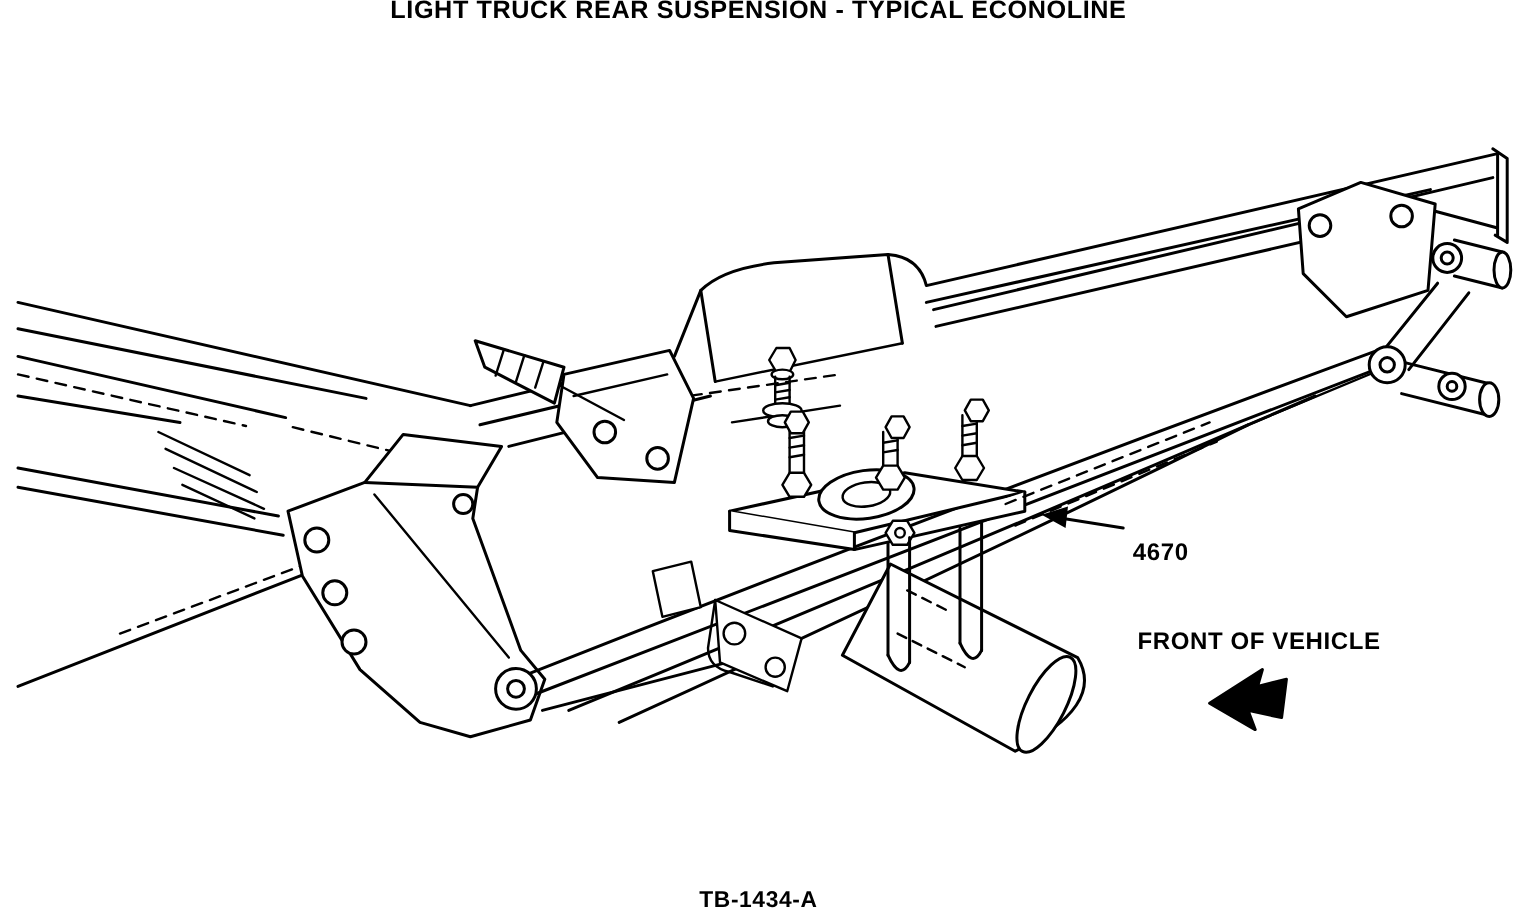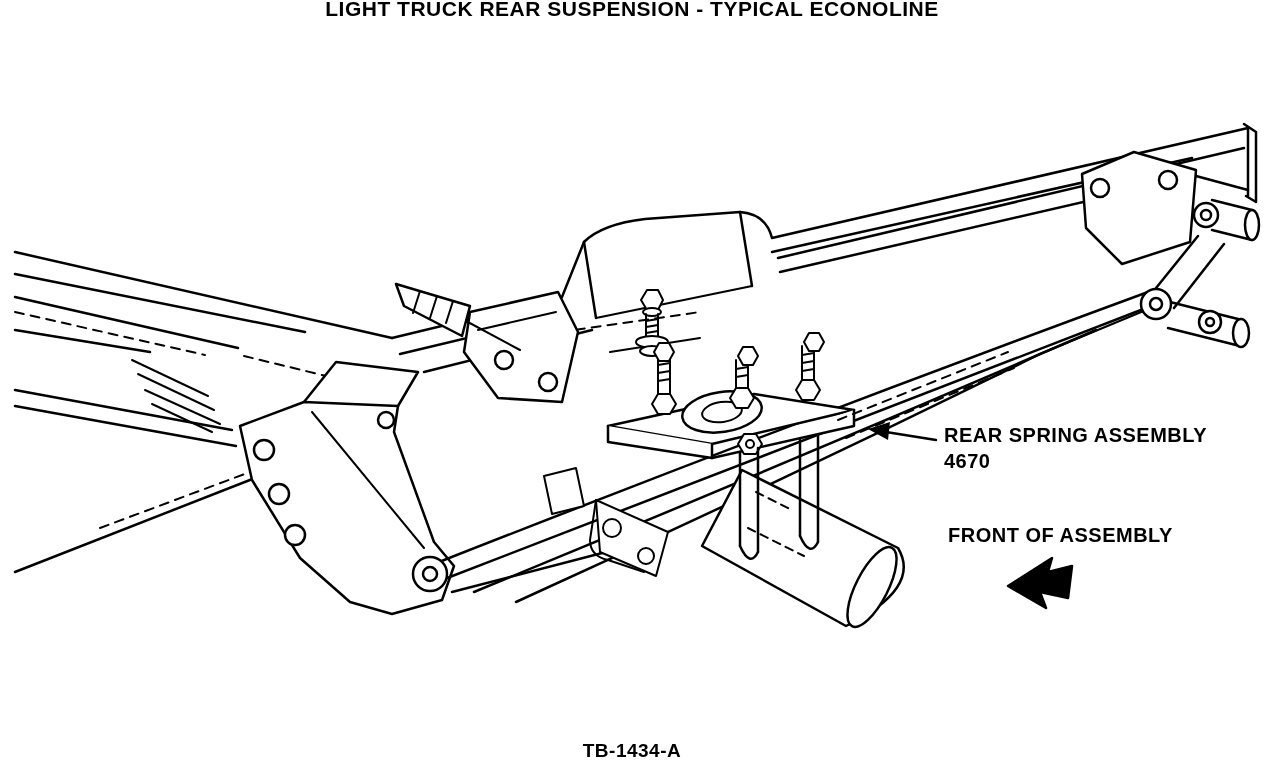--- a/index.html
+++ b/index.html
@@ -196,19 +196,18 @@
       <polygon points="868,429 890,422 888,440" fill="#000" stroke="none"></polygon>
     </g>
 
     <g>
       <polygon points="1008,586 1052,558 1048,572 1072,566 1068,598 1040,592 1046,608" fill="#000" stroke="#000"></polygon>
     </g>
   </svg>
 
   <div class="label title">LIGHT TRUCK REAR SUSPENSION - TYPICAL ECONOLINE</div>
 
-  <div class="label callout-line1">REAR SPRING ASSEMBLY</div>
   <div class="label callout-line2">4670</div>
 
-  <div class="label front-label">FRONT OF ASSEMBLY</div>
+  <div class="label front-label">FRONT OF VEHICLE</div>
 
   <div class="label figure-code">TB-1434-A</div>
 </div>
 
 </body></html>

